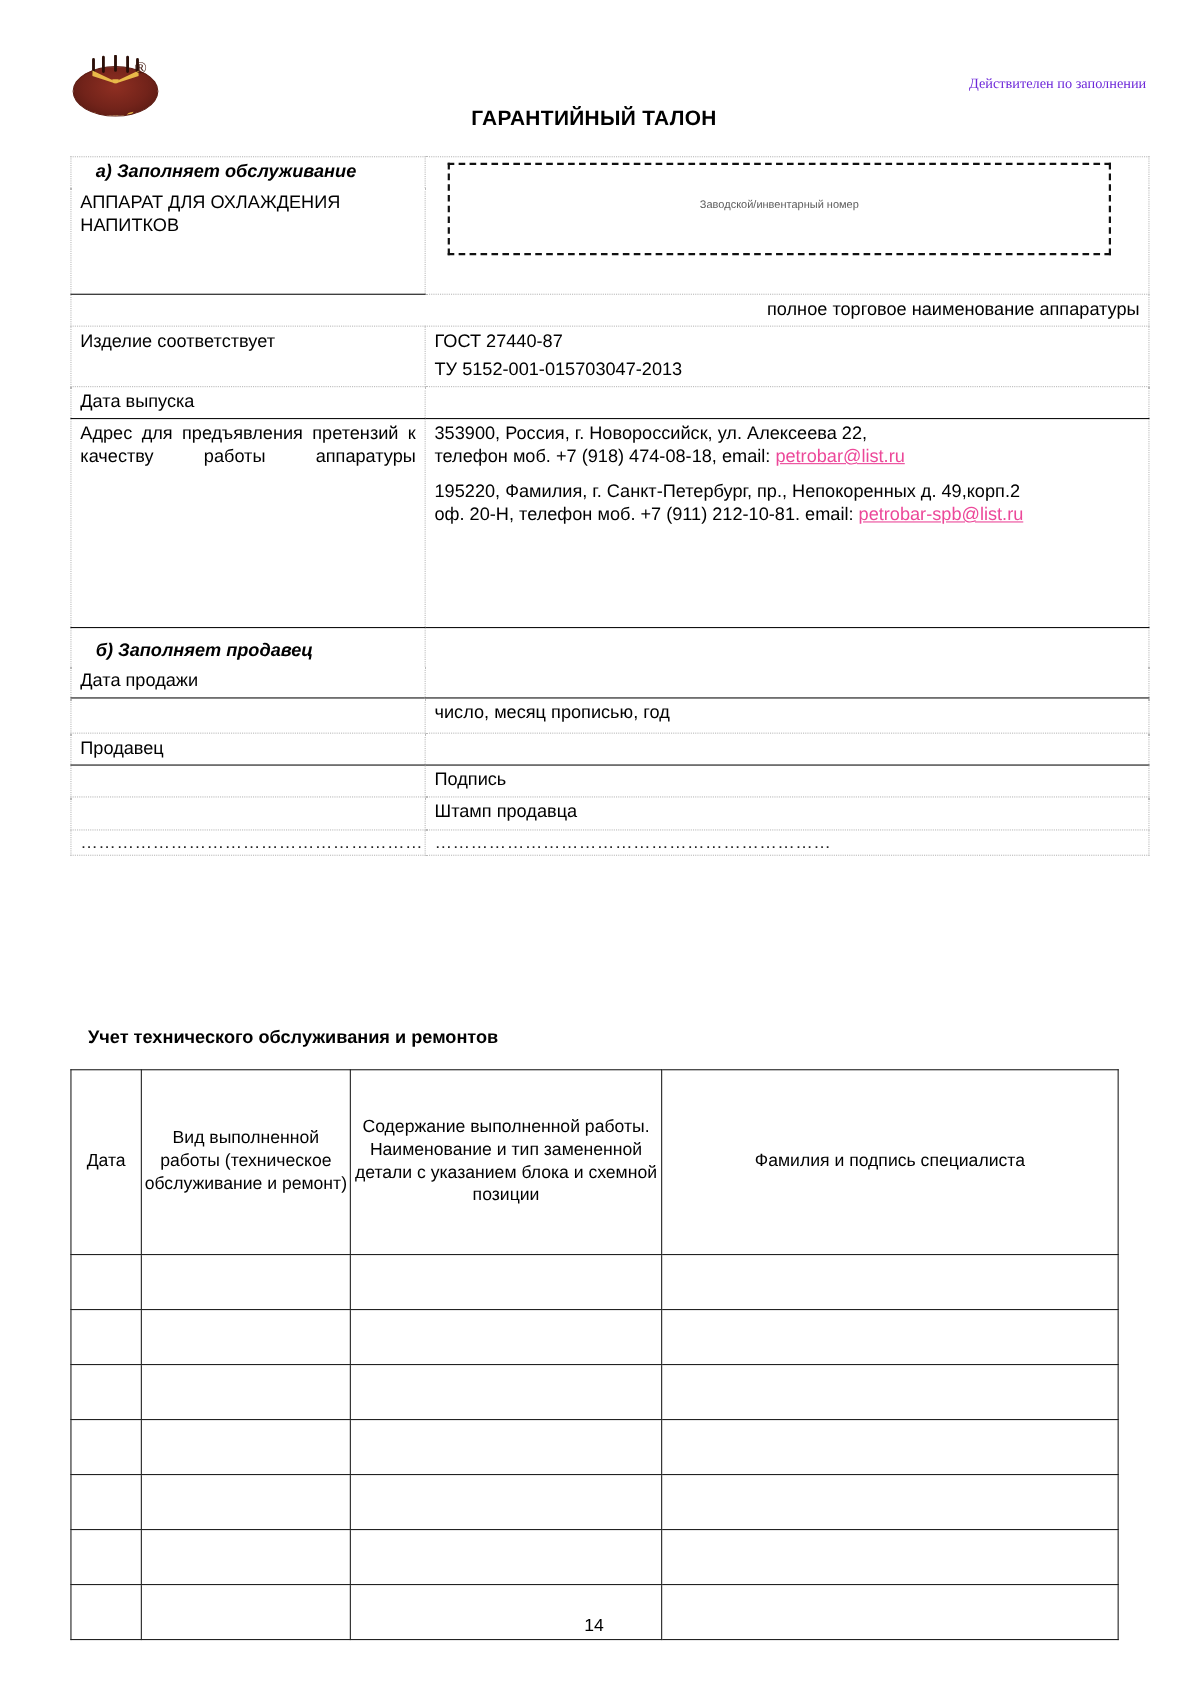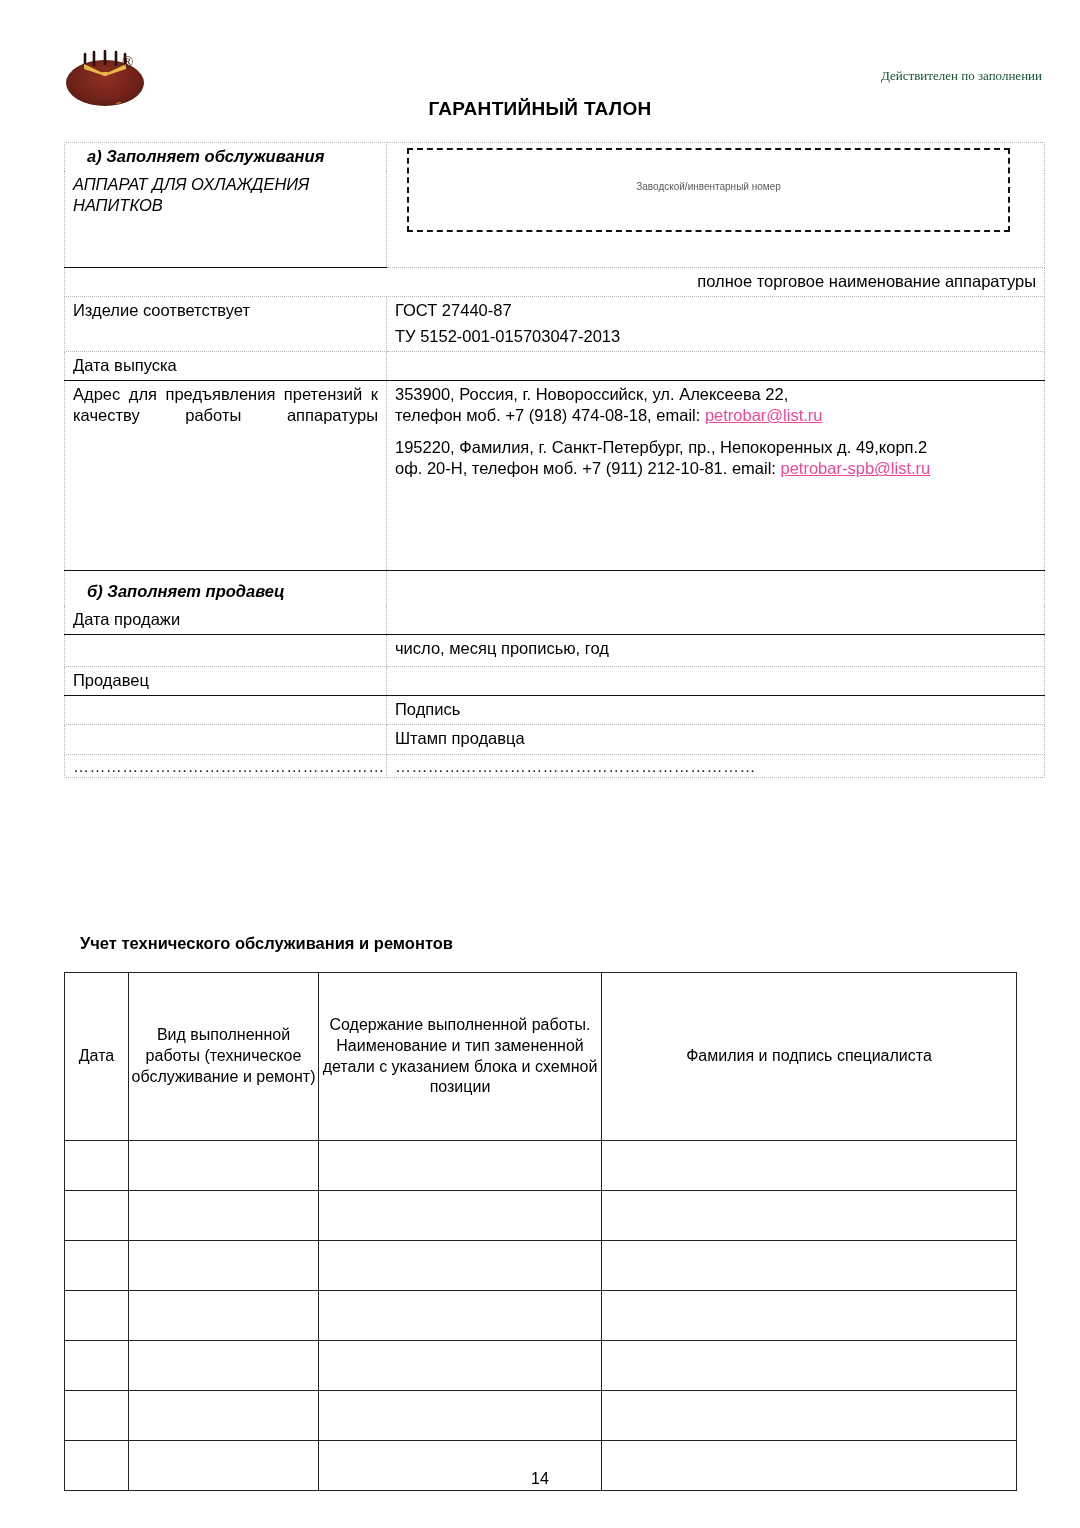--- a/index.html
+++ b/index.html
@@ -57,21 +57,21 @@
     color: #3b1209;
     font-family: "Liberation Serif", serif;
   }
 
   .valid-note {
     position: absolute;
     left: 0; right: 38px; top: 68px;
     text-align: right;
     font-family: "Liberation Serif", "DejaVu Serif", serif;
     font-size: 13px;
-    color: #14532d;
+    color: #6d28d9;
   }
   .doc-title {
     position: absolute;
     left: 0; right: 0; top: 98px;
     text-align: center;
     font-size: 19px;
     font-weight: bold;
     letter-spacing: 0.3px;
   }
 
@@ -207,29 +207,29 @@
 
   <div class="wrap" style="top:142px;">
     <table class="form">
       <colgroup>
           <col class="col-l">
           <col class="col-r">
         </colgroup>
       <tbody>
 
         <tr>
-          <td class="sec-head no-bot">а) Заполняет обслуживания</td>
+          <td class="sec-head no-bot">а) Заполняет обслуживание</td>
           <td rowspan="2" class="tall-a">
             <div class="serial-box">
               <div class="serial-label">Заводской/инвентарный номер</div>
             </div>
           </td>
         </tr>
         <tr>
-          <td class="caps no-top b-bot-solid" style="height:96px;font-style:italic;">АППАРАТ ДЛЯ ОХЛАЖДЕНИЯ НАПИТКОВ</td>
+          <td class="caps no-top b-bot-solid" style="height:96px;">АППАРАТ ДЛЯ ОХЛАЖДЕНИЯ НАПИТКОВ</td>
         </tr>
 
         <tr>
           <td colspan="2" class="right-al">полное торговое наименование аппаратуры</td>
         </tr>
 
         <tr>
           <td>Изделие соответствует</td>
           <td>
             <div>ГОСТ 27440-87</div>

